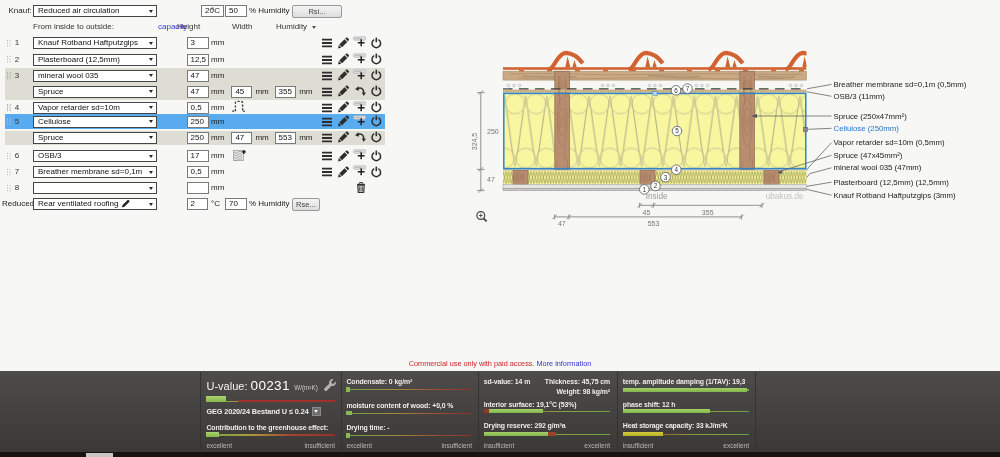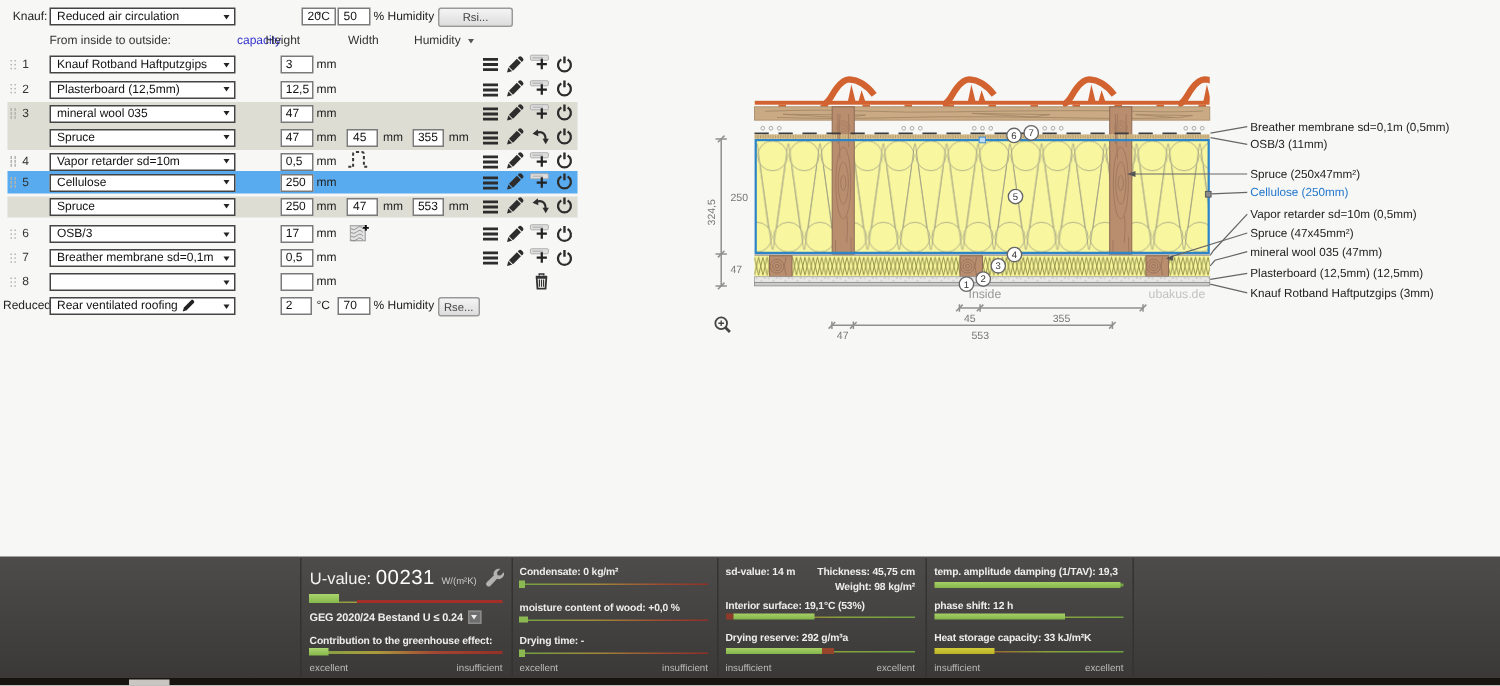--- a/index.html
+++ b/index.html
@@ -516,20 +516,23 @@
       <text x="833.5" y="118.6">Spruce (250x47mm²)</text>
       <text x="833.5" y="130.9" fill="#2277cc">Cellulose (250mm)</text>
       <text x="833.5" y="145.3">Vapor retarder sd=10m (0,5mm)</text>
       <text x="833.5" y="157.9">Spruce (47x45mm²)</text>
       <text x="833.5" y="170.4">mineral wool 035 (47mm)</text>
       <text x="833.5" y="184.8">Plasterboard (12,5mm) (12,5mm)</text>
       <text x="833.5" y="197.8">Knauf Rotband Haftputzgips (3mm)</text>
     </g>
   </svg>
 
+  <div style="position:absolute;left:0;top:359px;width:1000px;text-align:center;font-size:7.3px">
+    <span style="color:#c22">Commercial use only with paid access.</span> <span style="color:#33c">More information</span>
+  </div>
 
   <div id="darkbar" style="position:absolute;left:0;top:370.5px;width:1000px;height:81px;background:linear-gradient(180deg,#4e4c4a,#3b3937)"></div>
   <div style="position:absolute;left:200px;top:371.5px;width:1px;height:79px;background:#35332f"></div>
   <div style="position:absolute;left:340.5px;top:371.5px;width:1px;height:79px;background:#35332f"></div>
   <div style="position:absolute;left:478px;top:371.5px;width:1px;height:79px;background:#35332f"></div>
   <div style="position:absolute;left:617px;top:371.5px;width:1px;height:79px;background:#35332f"></div>
   <div style="position:absolute;left:755px;top:371.5px;width:1px;height:79px;background:#35332f"></div>
 
   <div style="position:absolute;left:206.5px;top:376px;white-space:nowrap"><span style="font-size:11px;color:#f2f2f2">U-value: </span><span style="font-size:13.6px;color:#fff;letter-spacing:0.3px">00231</span> <span style="font-size:6.3px;color:#ccc">W/(m²K)</span></div>
   <svg style="position:absolute;left:322.5px;top:379px" width="13" height="13" viewBox="0 0 12.6 12.6">

